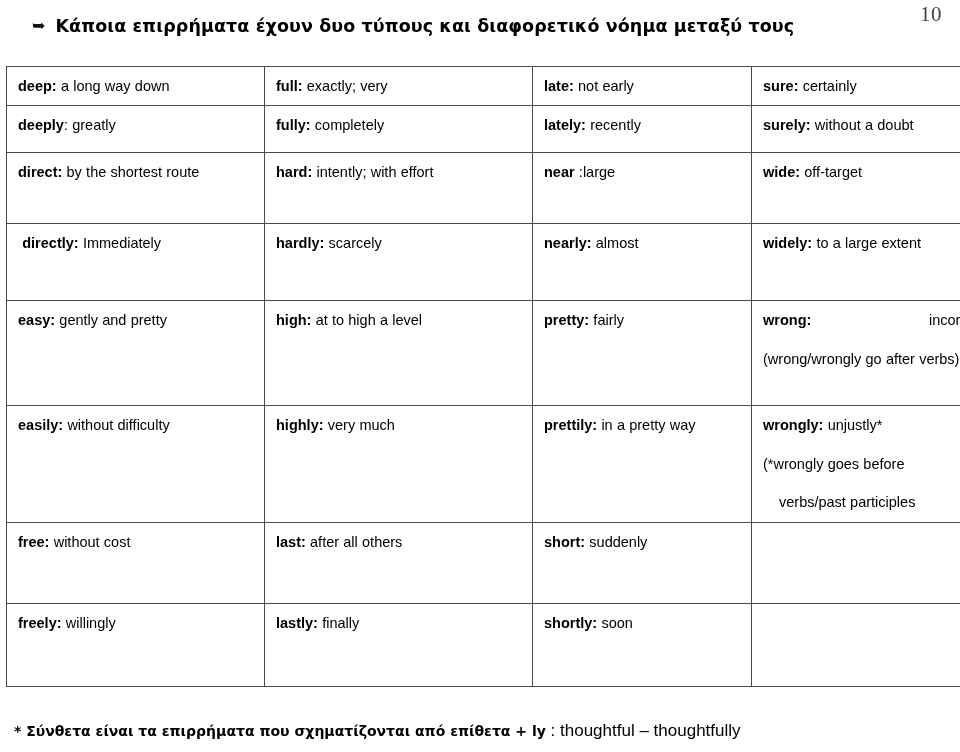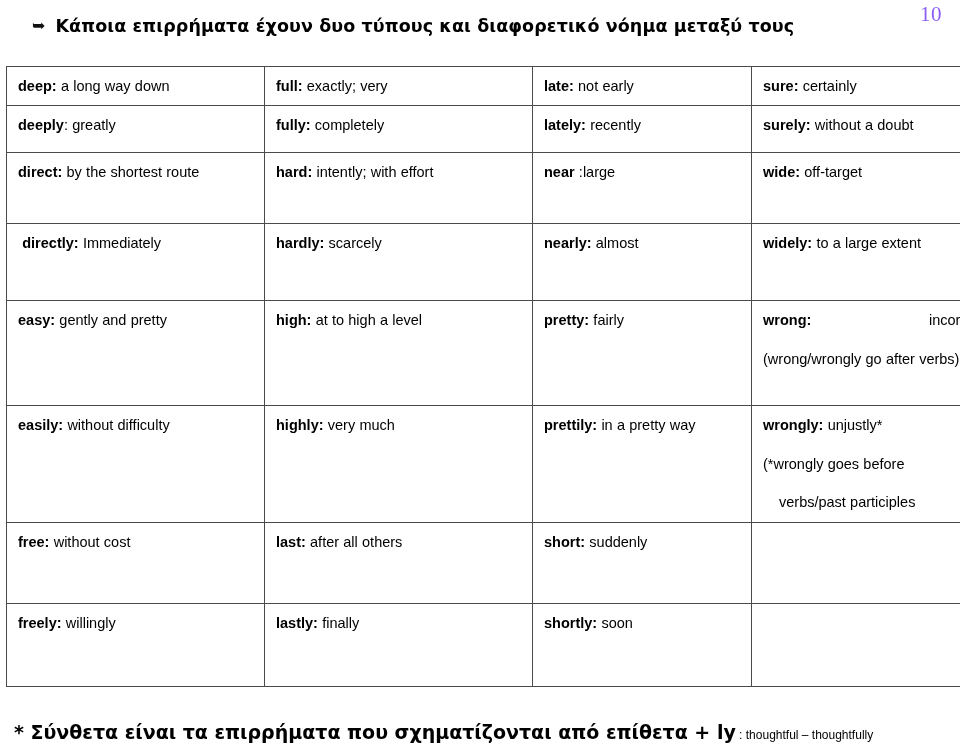--- a/index.html
+++ b/index.html
@@ -23,21 +23,21 @@
     box-sizing: border-box;
   }
 
   
   .page-number {
     position: absolute;
     top: 2px;
     right: 18px;
     font-family: "Liberation Serif", serif;
     font-size: 21px;
-    color: #8b5cf6;
+    color: #404040;
     letter-spacing: 0.5px;
   }
 
   
   .heading-row {
     position: absolute;
     top: 16px;
     left: 32px;
     right: 80px;
     display: flex;
@@ -119,26 +119,26 @@
   .footnote {
     position: absolute;
     left: 14px;
     top: 721px;
     font-size: 15px;
     white-space: nowrap;
   }
   .footnote .gr {
     font-weight: bold;
     font-family: "DejaVu Sans", sans-serif;
-    font-size: 19px;
+    font-size: 14px;
   }
   .footnote .en {
     font-weight: normal;
     font-family: "Liberation Sans", sans-serif;
-    font-size: 12px;
+    font-size: 17px;
   }
 </style>
 </head>
 <body>
 
 <div class="page">
 
   <div class="page-number">10</div>
 
   <div class="heading-row">

